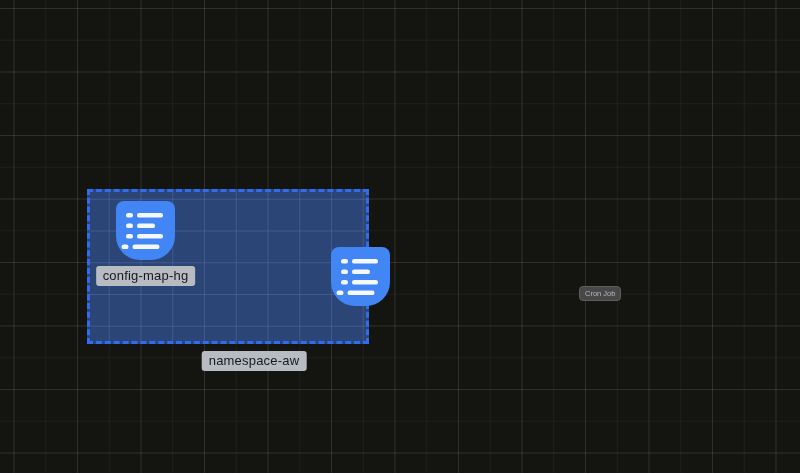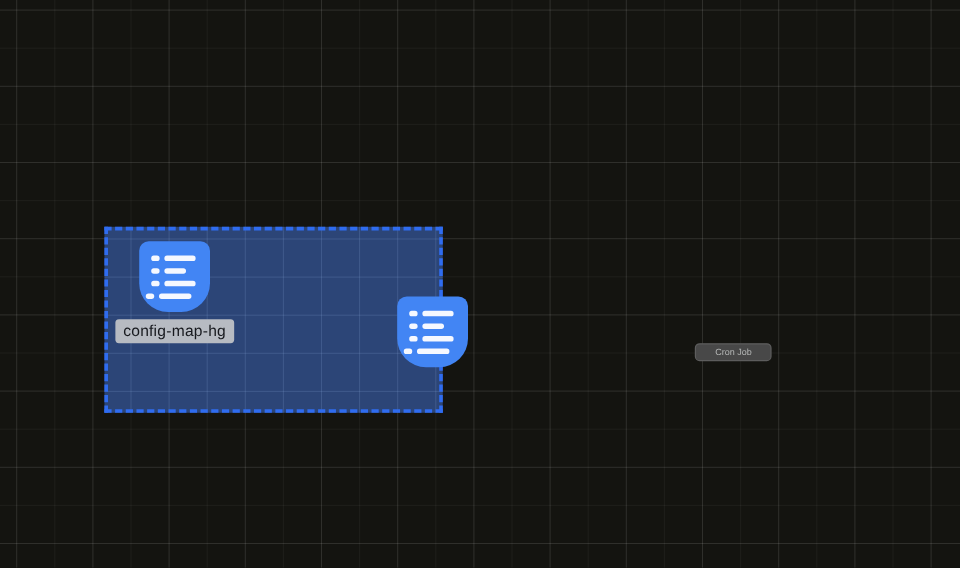--- a/index.html
+++ b/index.html
@@ -67,21 +67,21 @@
   }
 
   .cron-chip {
     position: absolute;
     left: 579px; top: 286px;
     background: #484848;
     border: 1px solid #5d5d5d;
     color: #b5b7b6;
     font-size: 7.5px;
     line-height: 9px;
-    padding: 2px 16px;
+    padding: 2px 5px;
     border-radius: 4px;
     white-space: nowrap;
     cursor: grabbing;
   }
 </style>
 </head>
 <body>
 
 <div class="canvas">
 
@@ -115,17 +115,18 @@
             <rect x="21" y="22.5" width="18" height="4.6" rx="2.2"></rect>
             <rect x="10" y="33" width="7" height="4.6" rx="2.2"></rect>
             <rect x="21" y="33" width="26" height="4.6" rx="2.2"></rect>
             <rect x="5.5" y="43.5" width="7" height="4.6" rx="2.2"></rect>
             <rect x="16.5" y="43.5" width="27" height="4.6" rx="2.2"></rect>
           </g>
         </svg>
       </div>
     </div>
 
+    <div class="chip" style="left:164px; top:159px;">namespace-aw</div>
   </div>
 
   <div class="cron-chip">Cron Job</div>
 
 </div>
 
 </body></html>

